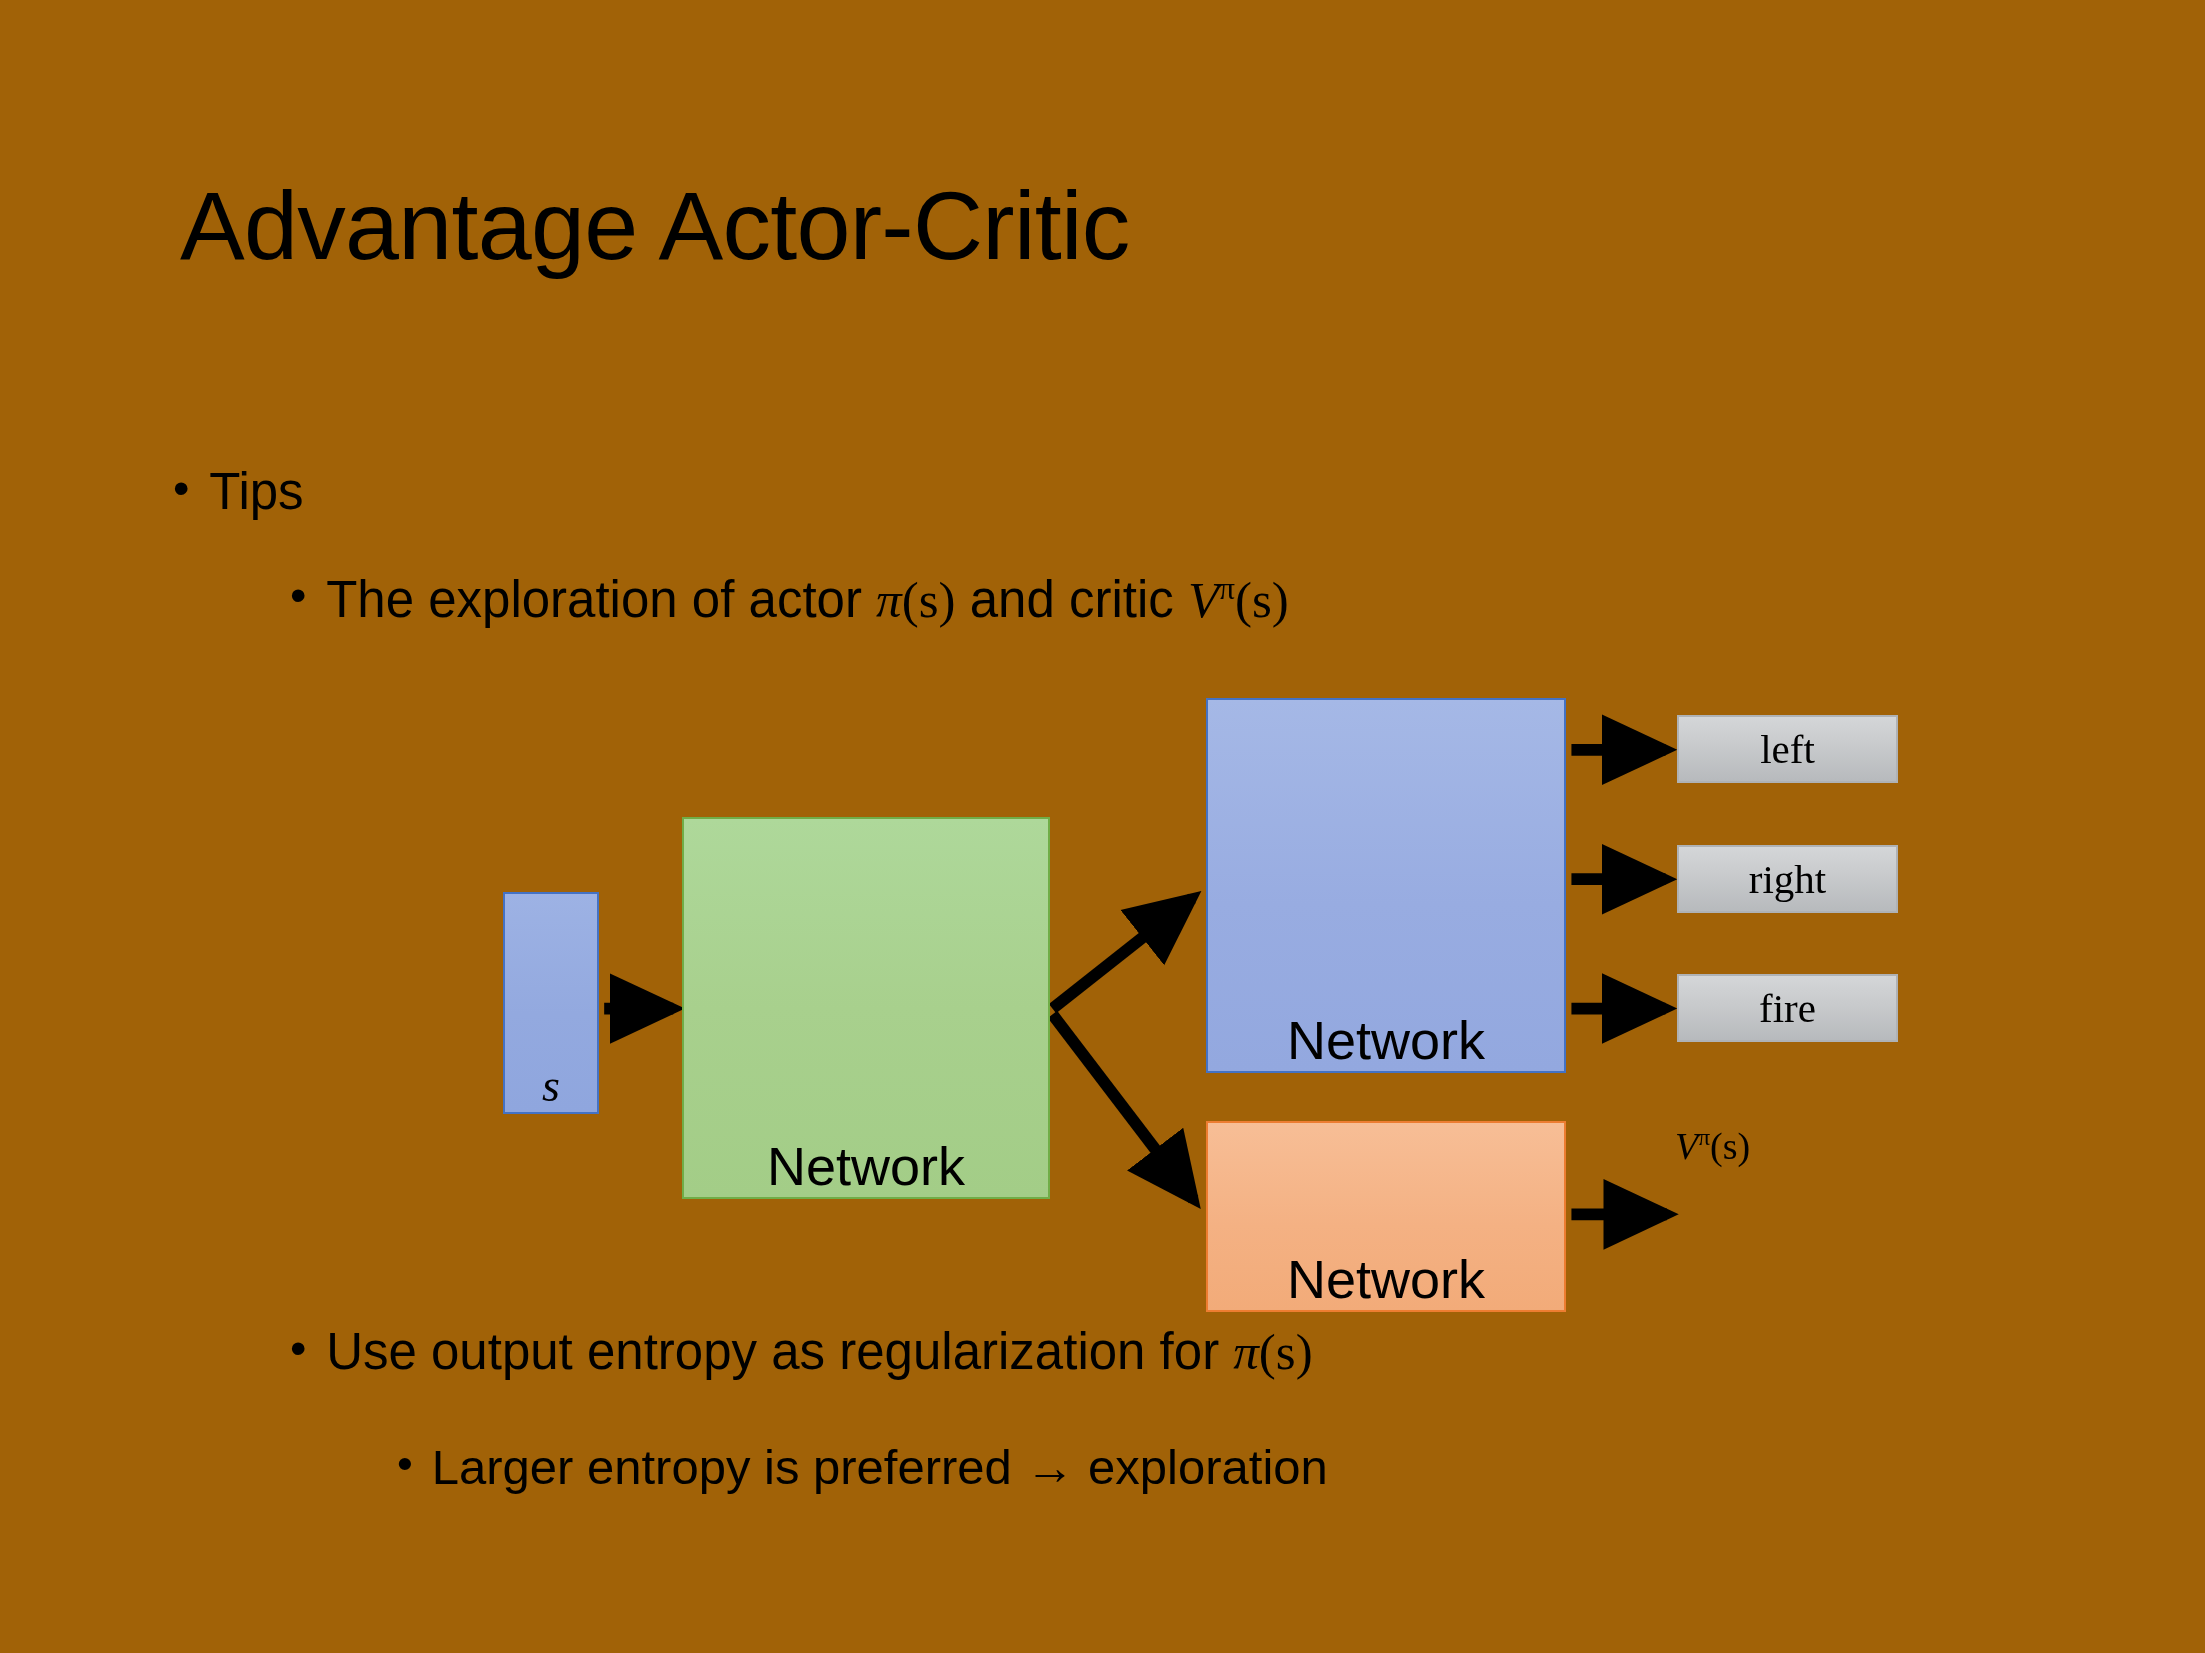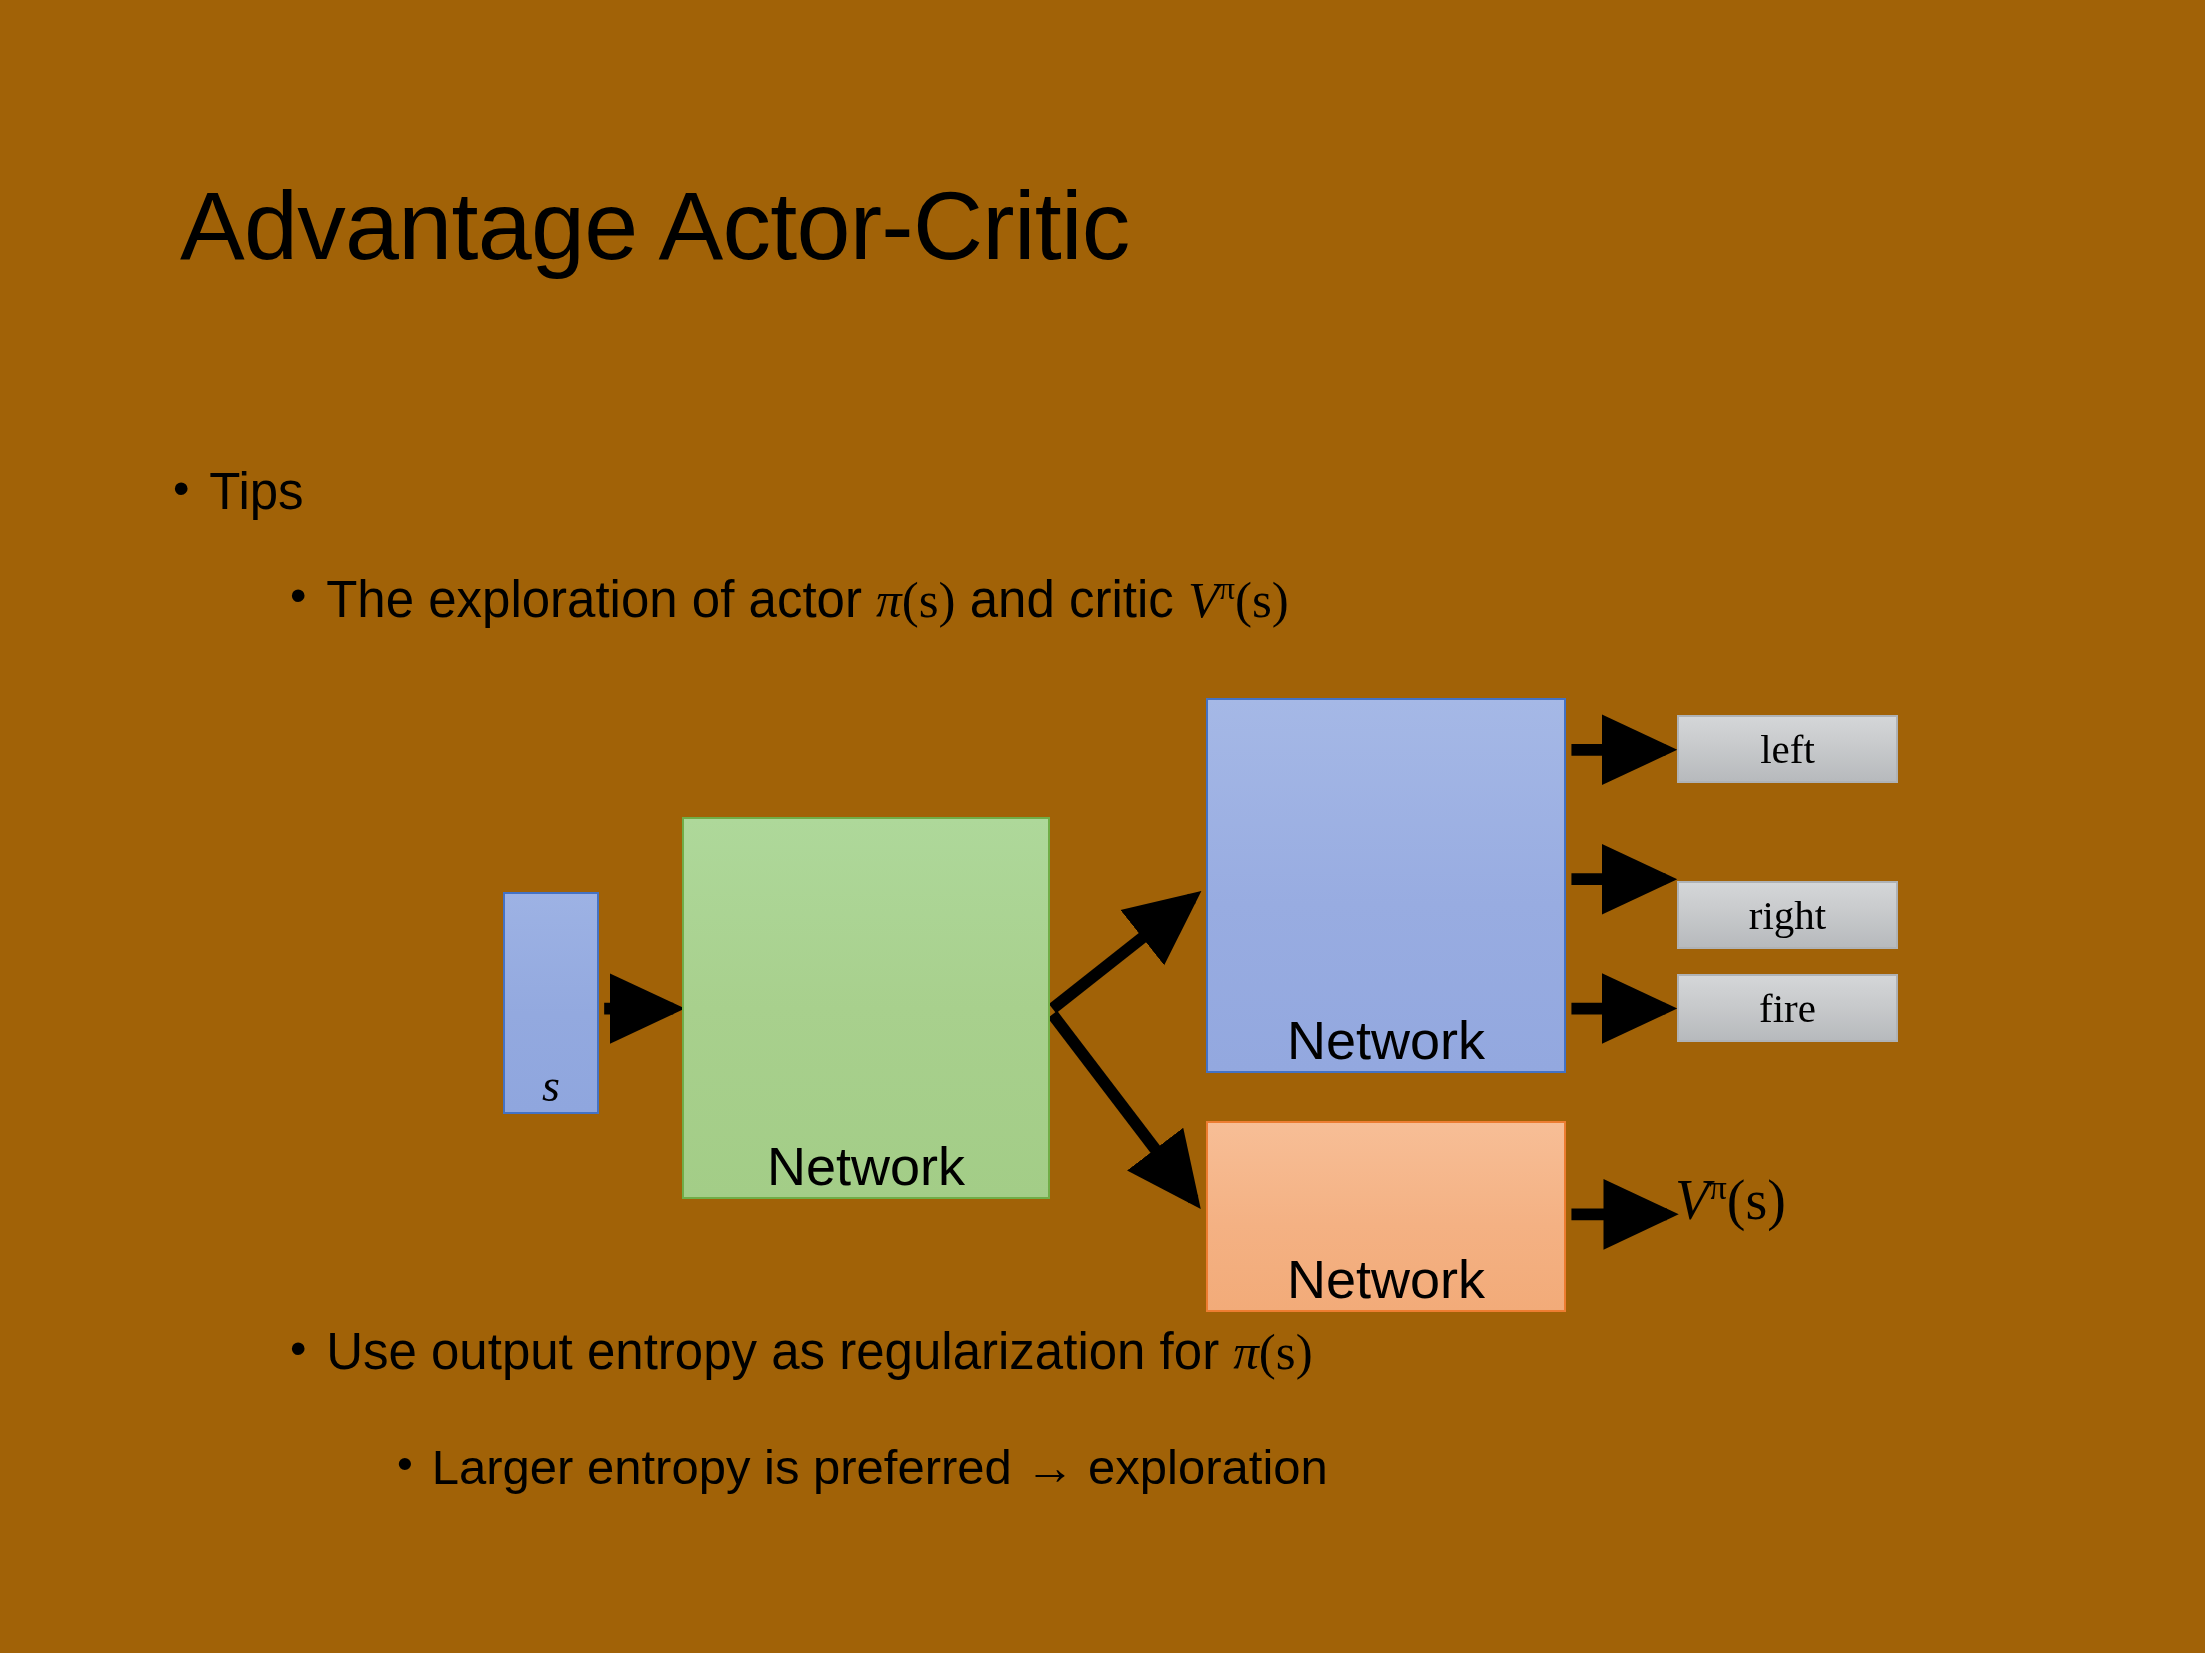--- a/index.html
+++ b/index.html
@@ -167,28 +167,28 @@
     justify-content: center;
     background: linear-gradient(180deg, #D4D6D8 0%, #C8CACC 45%, #B7BABD 100%);
     border: 2.2px solid #AFB2B5;
     font-family: "Liberation Serif", serif;
     font-size: 41px;
     color: #000000;
     width: 221px;
     height: 68px;
   }
   #out-left  { left: 1677px; top: 715px; }
-  #out-right { left: 1677px; top: 845px; margin-top: 36px; }
+  #out-right { left: 1677px; top: 845px; }
   #out-fire  { left: 1677px; top: 974px; }
 
   #value-out {
     position: absolute;
     left: 1675px;
-    top: 1167px;
-    font-size: 56px;
+    top: 1124px;
+    font-size: 38px;
     white-space: nowrap;
   }
 
   svg#arrows {
     position: absolute;
     left: 0;
     top: 0;
     width: 2205px;
     height: 1654px;
     pointer-events: none;

